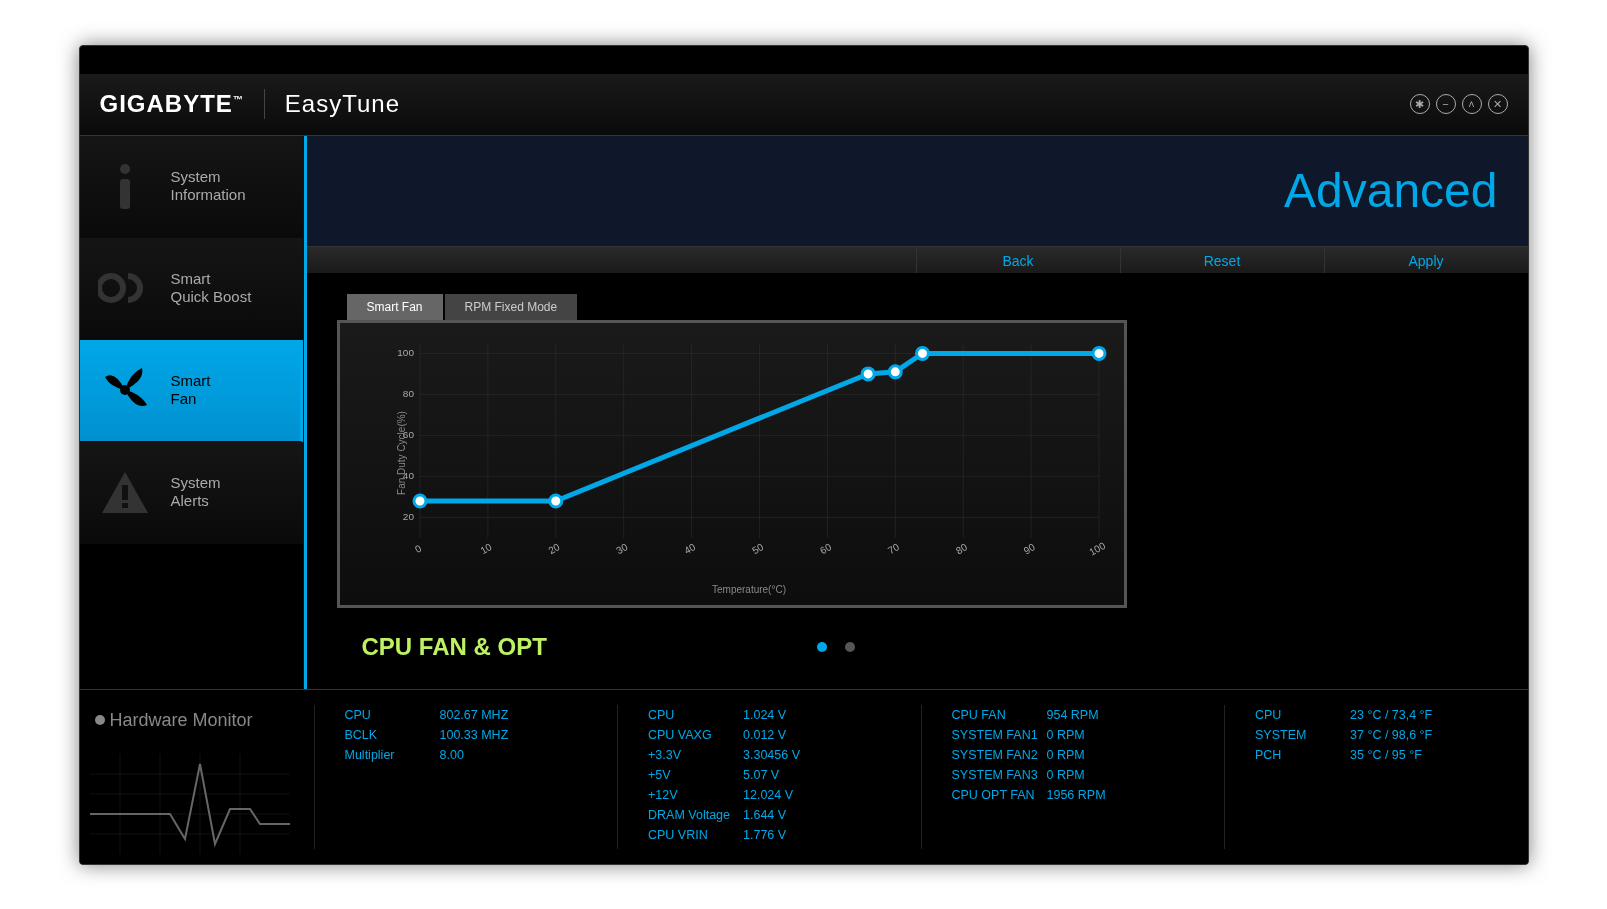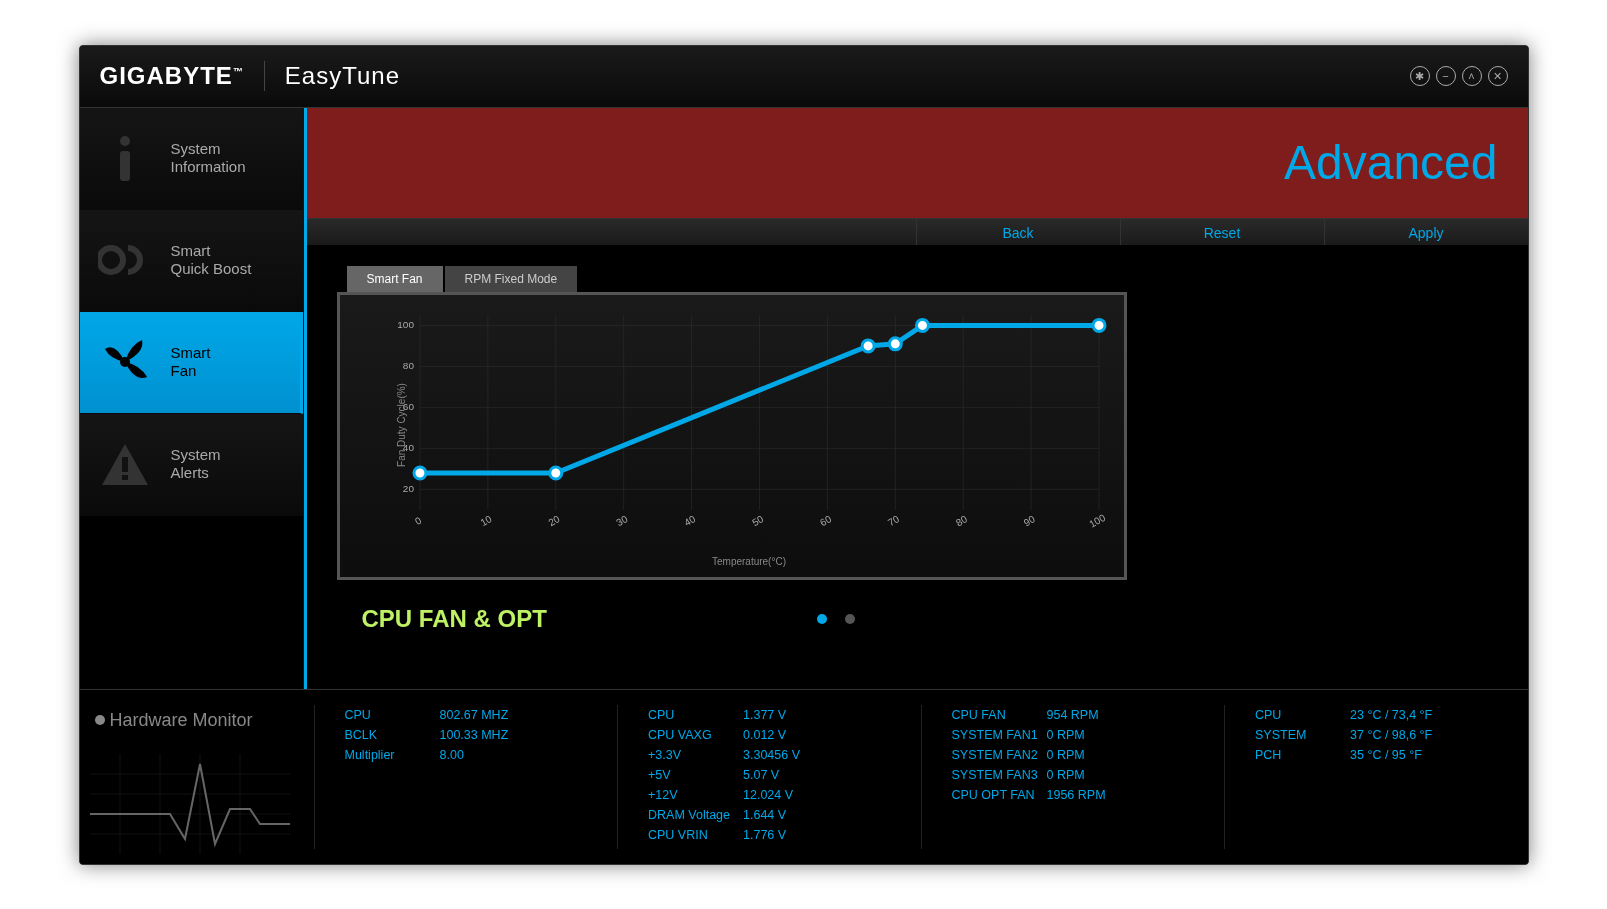--- a/index.html
+++ b/index.html
@@ -24,20 +24,21 @@
   flex-direction: column;
   overflow: hidden;
 }
 .titlebar {
   height: 62px;
   background: linear-gradient(#1a1a1a, #0a0a0a);
   border-bottom: 1px solid #333;
   display: flex;
   align-items: center;
   padding: 0 20px;
+  margin-top: 28px;
 }
 .brand {
   font-size: 24px;
   font-weight: 800;
   letter-spacing: 1px;
   color: #fff;
 }
 .brand sup { font-size: 10px; }
 .brand-sep {
   width: 1px;
@@ -112,21 +113,21 @@
   display: flex;
   flex-direction: column;
   border-left: 3px solid #00a8e8;
 }
 .content-header {
   height: 110px;
   display: flex;
   align-items: center;
   justify-content: flex-end;
   padding-right: 30px;
-  background: #7f1d1d;
+  background: #0f172a;
 }
 .page-title {
   font-size: 48px;
   font-weight: 500;
   color: #00a8e8;
 }
 .action-bar {
   height: 28px;
   background: linear-gradient(#2a2a2a, #1a1a1a);
   display: flex;
@@ -426,21 +427,21 @@
             <div class="mon-val">100.33 MHZ</div>
           </div>
           <div class="mon-row">
             <div class="mon-key">Multiplier</div>
             <div class="mon-val">8.00</div>
           </div>
         </div>
         <div class="mon-col">
           <div class="mon-row">
             <div class="mon-key">CPU</div>
-            <div class="mon-val">1.377 V</div>
+            <div class="mon-val">1.024 V</div>
           </div>
           <div class="mon-row">
             <div class="mon-key">CPU VAXG</div>
             <div class="mon-val">0.012 V</div>
           </div>
           <div class="mon-row">
             <div class="mon-key">+3.3V</div>
             <div class="mon-val">3.30456 V</div>
           </div>
           <div class="mon-row">

